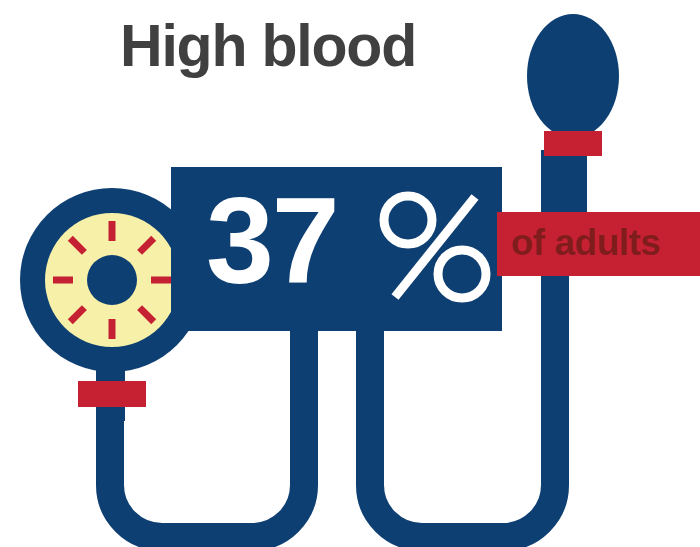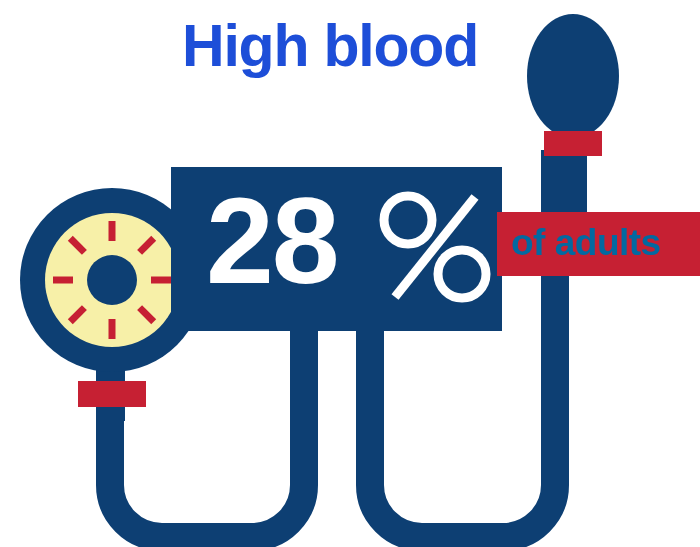--- a/index.html
+++ b/index.html
@@ -24,27 +24,27 @@
     top: 0;
     width: 700px;
     height: 547px;
     display: block;
   }
   .headline {
     position: absolute;
     left: 120px;
     top: 18px;
     width: 420px;
-    text-align: center;
+    text-align: left;
     font-family: "Liberation Sans", sans-serif;
     font-weight: bold;
     font-size: 59px;
     line-height: 0.97;
     letter-spacing: -1.2px;
-    color: #1d4ed8;
+    color: #404040;
     z-index: 6;
     pointer-events: none;
   }
   .headline .line2 { display: block; }
   .pct-text {
     position: absolute;
     left: 206px;
     top: 180px;
     font-family: "Liberation Sans", sans-serif;
     font-weight: bold;
@@ -66,21 +66,21 @@
   }
   .adults-text {
     position: absolute;
     left: 511px;
     top: 224px;
     font-family: "Liberation Sans", sans-serif;
     font-weight: bold;
     font-size: 37px;
     line-height: 1;
     letter-spacing: -0.5px;
-    color: #0369a1;
+    color: #7f1d1d;
     z-index: 7;
     pointer-events: none;
     white-space: nowrap;
   }
 </style>
 </head>
 <body>
 
 <div id="infographic">
 
@@ -133,21 +133,21 @@
 
     <g>
       <rect x="497" y="212" width="203" height="64" fill="#C62033"></rect>
     </g>
   </svg>
 
   <div class="headline">
     <span class="line1">High blood</span>
   </div>
 
-  <div class="pct-text">28</div>
+  <div class="pct-text">37</div>
 
   <svg class="pct-sign" viewBox="0 0 120 120" xmlns="http://www.w3.org/2000/svg">
     <circle cx="33" cy="33" r="24" fill="none" stroke="#ffffff" stroke-width="9"></circle>
     <circle cx="87" cy="87" r="24" fill="none" stroke="#ffffff" stroke-width="9"></circle>
     <line x1="100" y1="10" x2="20" y2="110" stroke="#ffffff" stroke-width="9" stroke-linecap="butt"></line>
   </svg>
 
   <div class="adults-text">of adults</div>
 
 </div>

